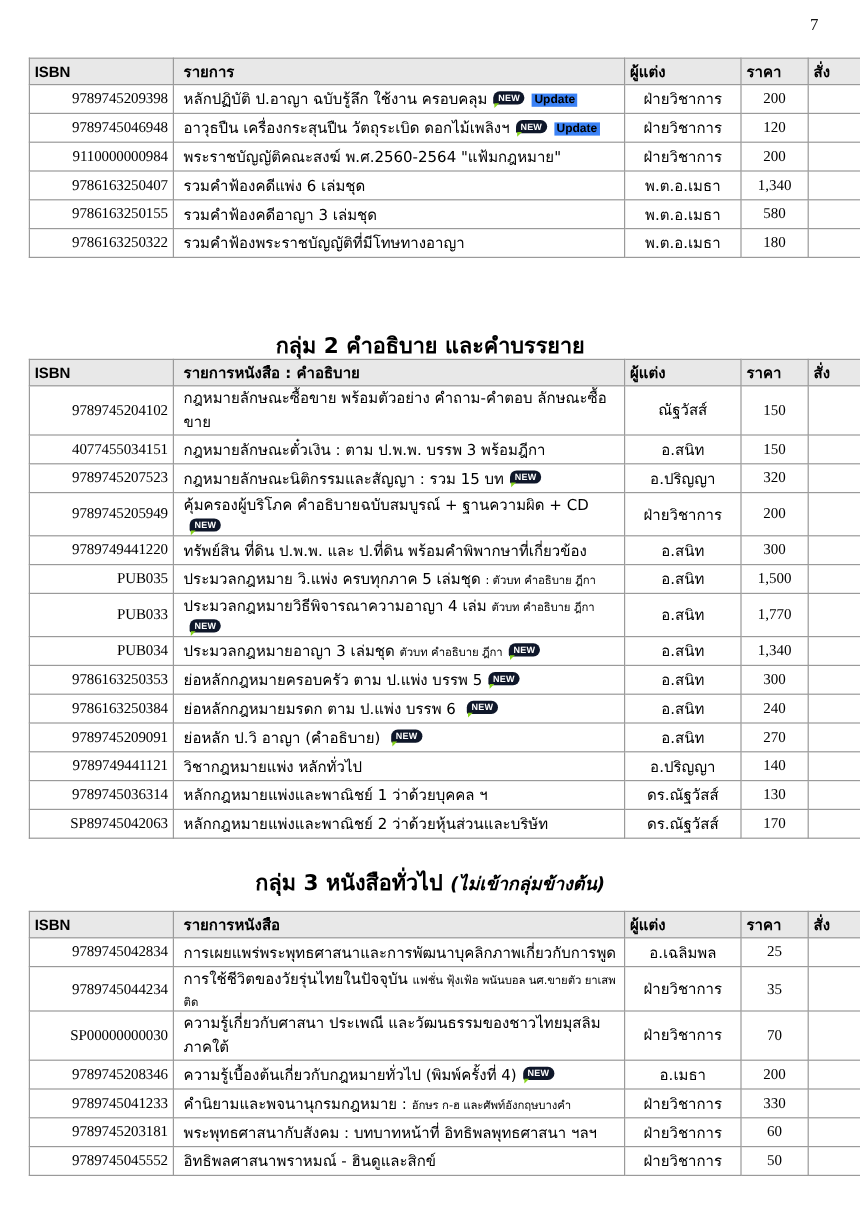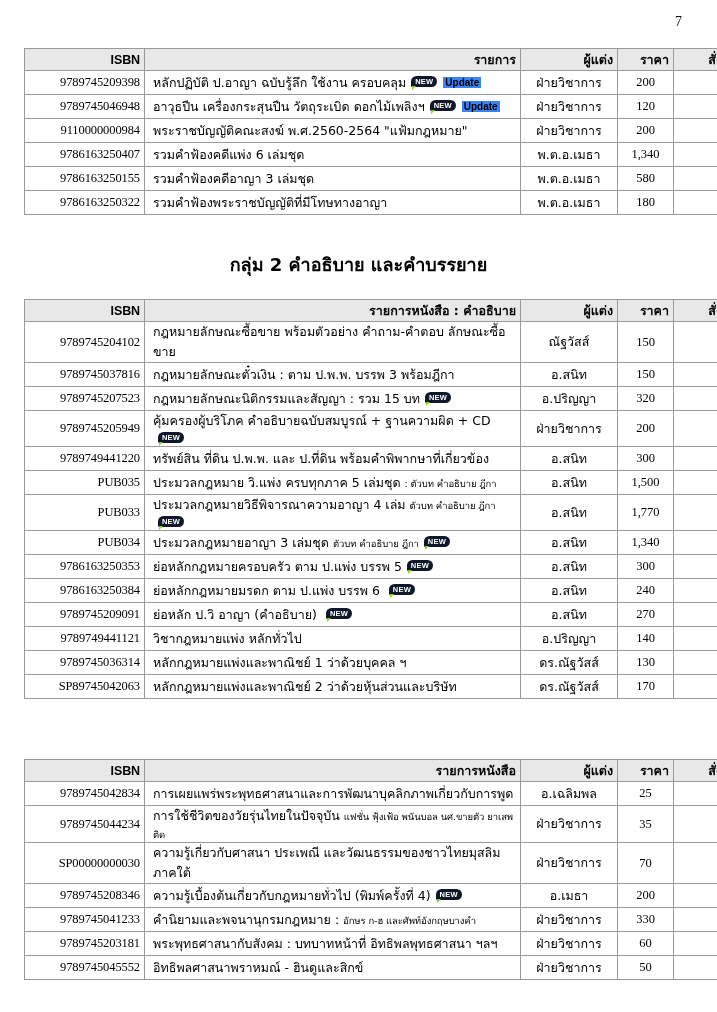--- a/index.html
+++ b/index.html
@@ -41,21 +41,21 @@
   table.catalog th,
   table.catalog td {
     border: 1px solid #9a9a9a;
     padding: 0 4px;
     vertical-align: middle;
   }
   table.catalog thead th {
     background: #e8e8e8;
     height: 21px;
     font-weight: bold;
-    text-align: right;
+    text-align: left;
     font-size: 12.5px;
   }
   table.catalog tbody td {
     height: 23px;
     background: #ffffff;
   }
   .col-isbn   { width: 111px; text-align: right; font-family: "Liberation Serif", serif; font-size: 12.5px; letter-spacing: -0.1px;}
   .col-title  { width: 363px; text-align: left; padding-left: 8px !important; }
   .col-author { width: 88px;  text-align: center; }
   .col-price  { width: 47px;  text-align: center; font-family: "Liberation Serif", serif;}
@@ -73,21 +73,21 @@
     line-height: 1;
   }
   .section-heading .sub {
     font-size: 15px;
     font-style: italic;
     font-weight: bold;
   }
 
   
   .block-1 { position: absolute; left: 24px; top: 48px; }
-  .head-2  { position: absolute; left: 24px; top: 256px; width: 669px; }
+  .head-2  { position: absolute; left: 24px; top: 280px; width: 669px; }
   .block-2 { position: absolute; left: 24px; top: 299px; }
   .head-3  { position: absolute; left: 24px; top: 728px; width: 669px; }
   .block-3 { position: absolute; left: 24px; top: 759px; }
 
   
   .badge-new {
     display: inline-block;
     position: relative;
     background: #0f172a;
     color: #ffffff;
@@ -211,21 +211,21 @@
       </thead>
       <tbody>
           <tr>
             <td class="col-isbn">9789745204102</td>
             <td class="col-title"><span>กฎหมายลักษณะซื้อขาย    พร้อมตัวอย่าง คำถาม-คำตอบ ลักษณะซื้อขาย</span></td>
             <td class="col-author">ณัฐวัสส์</td>
             <td class="col-price">150</td>
             <td class="col-order"></td>
           </tr>
           <tr>
-            <td class="col-isbn">9789745037816</td>
+            <td class="col-isbn">4077455034151</td>
             <td class="col-title"><span>กฎหมายลักษณะตั๋วเงิน  : ตาม ป.พ.พ. บรรพ 3  พร้อมฎีกา</span></td>
             <td class="col-author">อ.สนิท</td>
             <td class="col-price">150</td>
             <td class="col-order"></td>
           </tr>
           <tr>
             <td class="col-isbn">9789745207523</td>
             <td class="col-title"><span>กฎหมายลักษณะนิติกรรมและสัญญา : รวม 15 บท</span><span class="badge-new">NEW</span></td>
             <td class="col-author">อ.ปริญญา</td>
             <td class="col-price">320</td>
@@ -305,20 +305,25 @@
             <td class="col-isbn">SP89745042063</td>
             <td class="col-title"><span>หลักกฎหมายแพ่งและพาณิชย์ 2  ว่าด้วยหุ้นส่วนและบริษัท</span></td>
             <td class="col-author">ดร.ณัฐวัสส์</td>
             <td class="col-price">170</td>
             <td class="col-order"></td>
           </tr>
         </tbody>
     </table>
   </div>
 
+  <div class="head-3">
+    <div class="section-heading">
+      <span>กลุ่ม  3   หนังสือทั่วไป  </span><span class="sub">(ไม่เข้ากลุ่มข้างต้น)</span>
+    </div>
+  </div>
 
   <div class="block-3">
     <table class="catalog">
       <thead>
         <tr>
           <th class="col-isbn">ISBN</th>
           <th class="col-title">รายการหนังสือ</th>
           <th class="col-author">ผู้แต่ง</th>
           <th class="col-price">ราคา</th>
           <th class="col-order">สั่ง</th>

